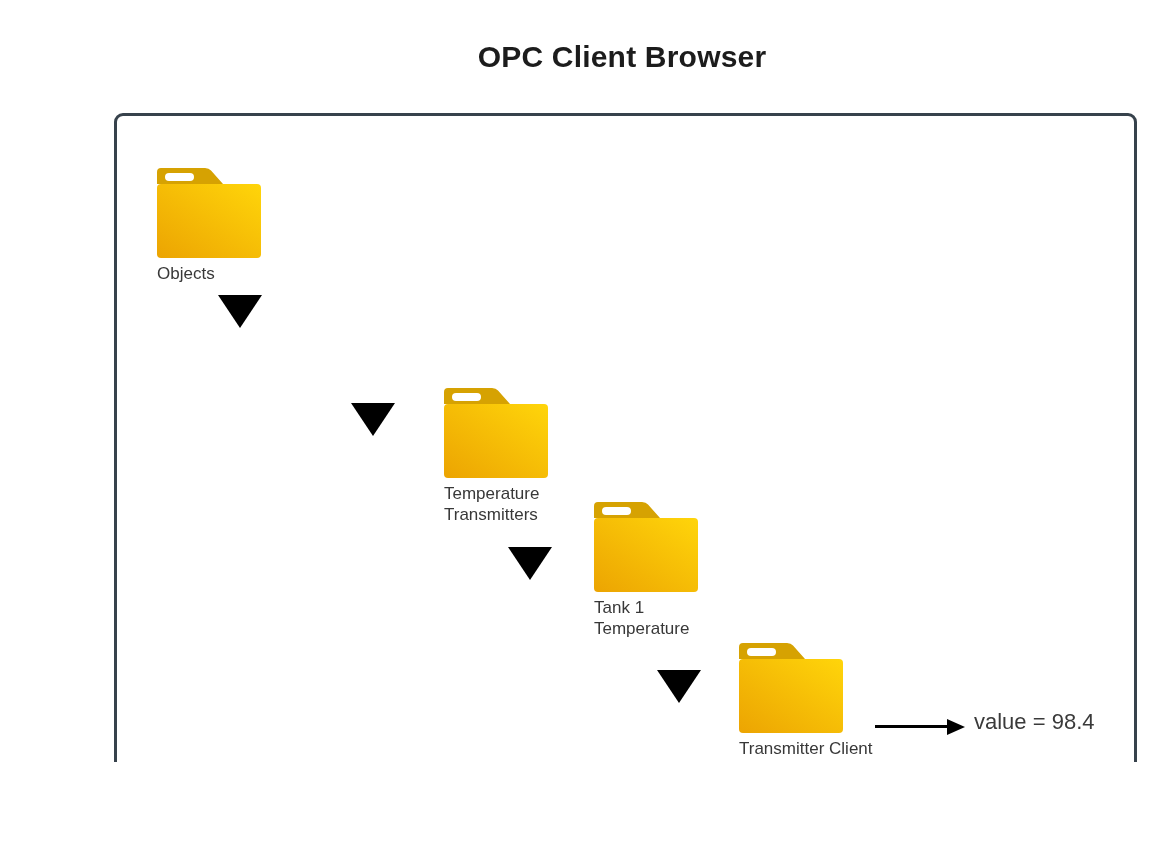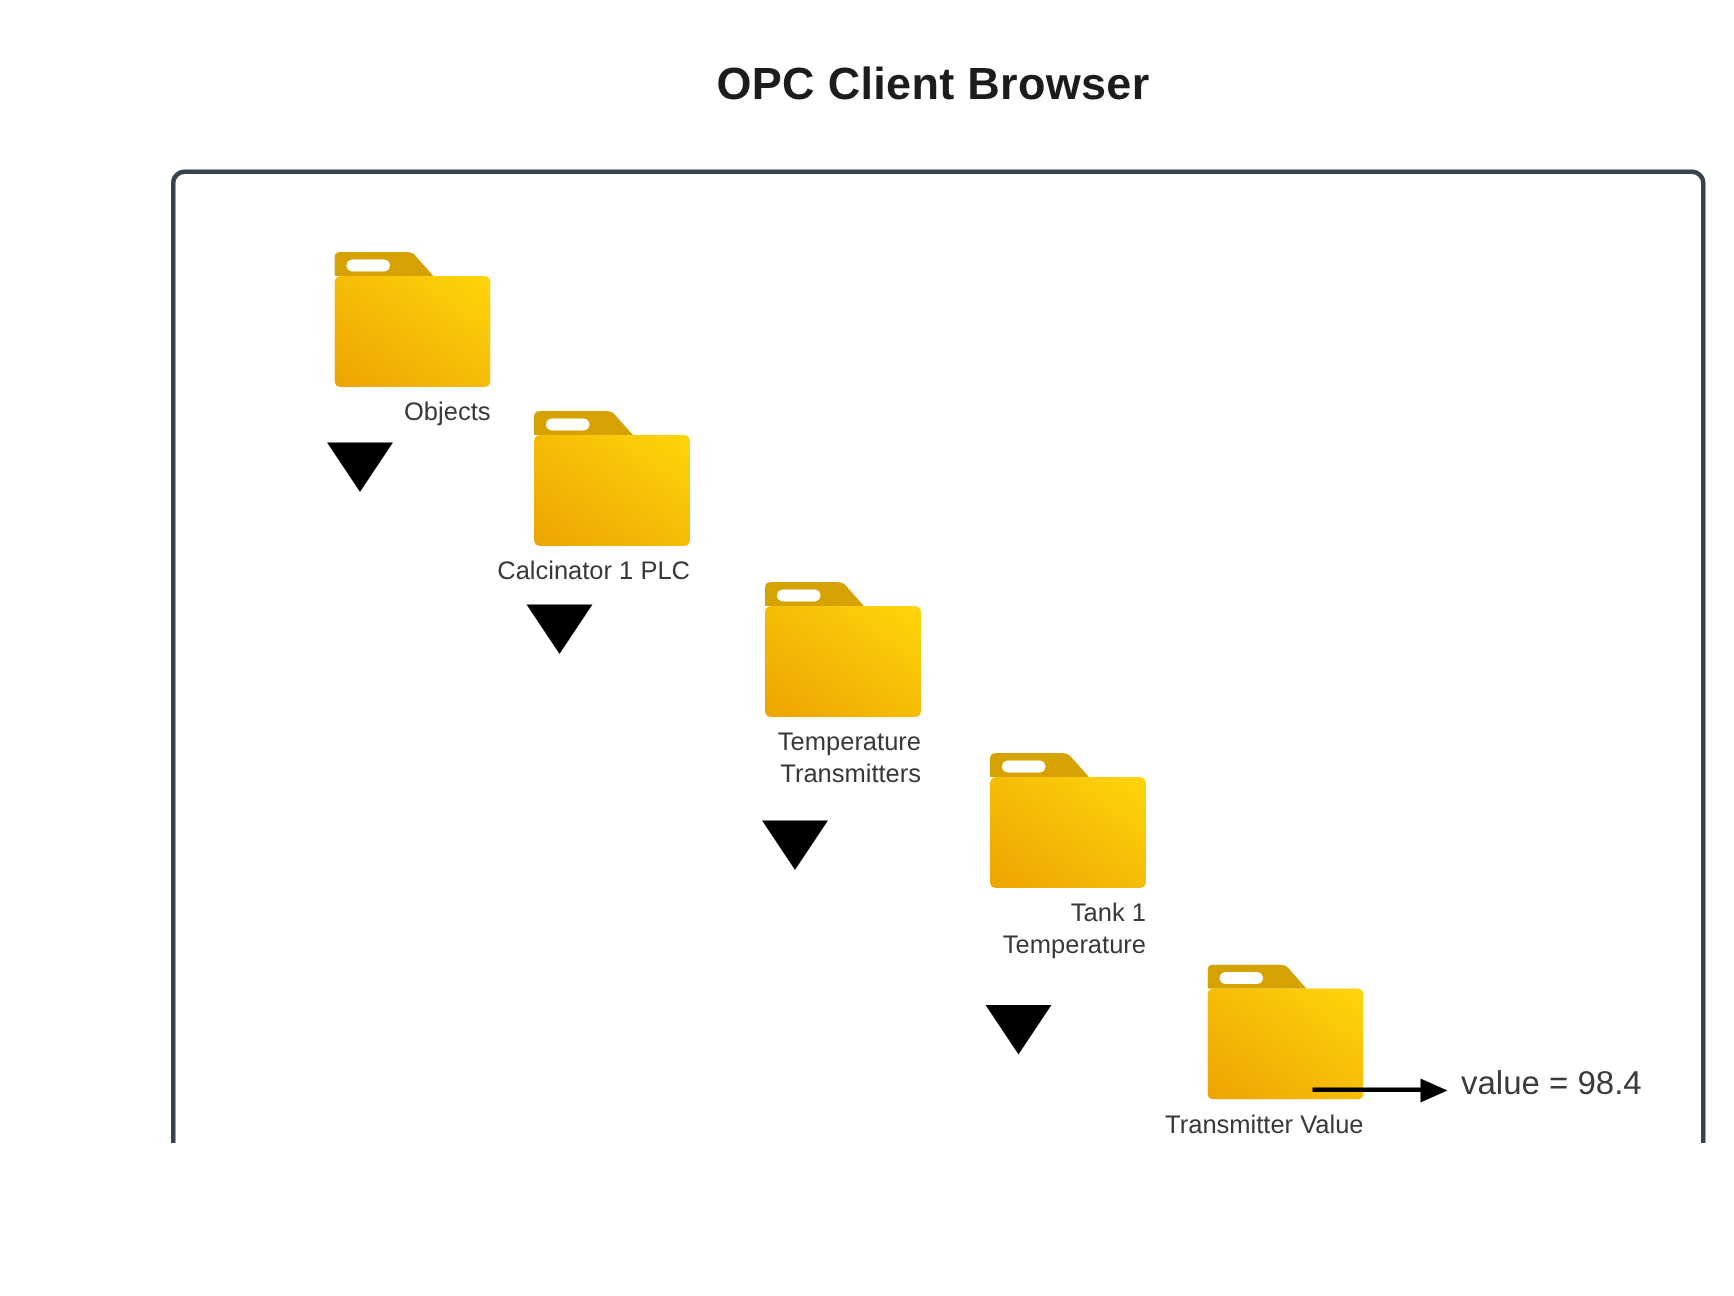--- a/index.html
+++ b/index.html
@@ -27,21 +27,21 @@
     left: 70px; top: 113px;
     width: 1023px; height: 704px;
     box-sizing: border-box;
     border: 3px solid #37424c;
     border-radius: 9px;
     background: transparent;
   }
   .node {
     position: absolute;
     width: 170px;
-    text-align: right;
+    text-align: left;
   }
   .node .folder-wrap {
     display: inline-block;
     width: 104px; height: 90px;
   }
   .node-label {
     margin-top: 1px;
     font-size: 17px;
     line-height: 21px;
     color: #383838;
@@ -103,28 +103,20 @@
   <div class="node" style="left:113px; top:168px;">
     <span class="folder-wrap">
       <svg width="104" height="90">
           <use href="#folderShape"></use>
         </svg>
     </span>
     <div class="node-label">Objects</div>
   </div>
   <div class="expander" style="left:174px; top:295px;"></div>
 
-  <div class="node" style="left:246px; top:274px;">
-    <span class="folder-wrap">
-      <svg width="104" height="90">
-          <use href="#folderShape"></use>
-        </svg>
-    </span>
-    <div class="node-label">Calcinator 1 PLC</div>
-  </div>
   <div class="expander" style="left:307px; top:403px;"></div>
 
   <div class="node" style="left:400px; top:388px;">
     <span class="folder-wrap">
       <svg width="104" height="90">
           <use href="#folderShape"></use>
         </svg>
     </span>
     <div class="node-label">Temperature
 Transmitters</div>
@@ -141,20 +133,20 @@
 Temperature</div>
   </div>
   <div class="expander" style="left:613px; top:670px;"></div>
 
   <div class="node" style="left:695px; top:643px;">
     <span class="folder-wrap">
       <svg width="104" height="90">
           <use href="#folderShape"></use>
         </svg>
     </span>
-    <div class="node-label">Transmitter Value</div>
+    <div class="node-label">Transmitter Client</div>
   </div>
 
   <div class="pointer-line"></div>
   <div class="pointer-head"></div>
   <div class="value-readout">value = 98.4</div>
 
 </div>
 
 </body></html>

